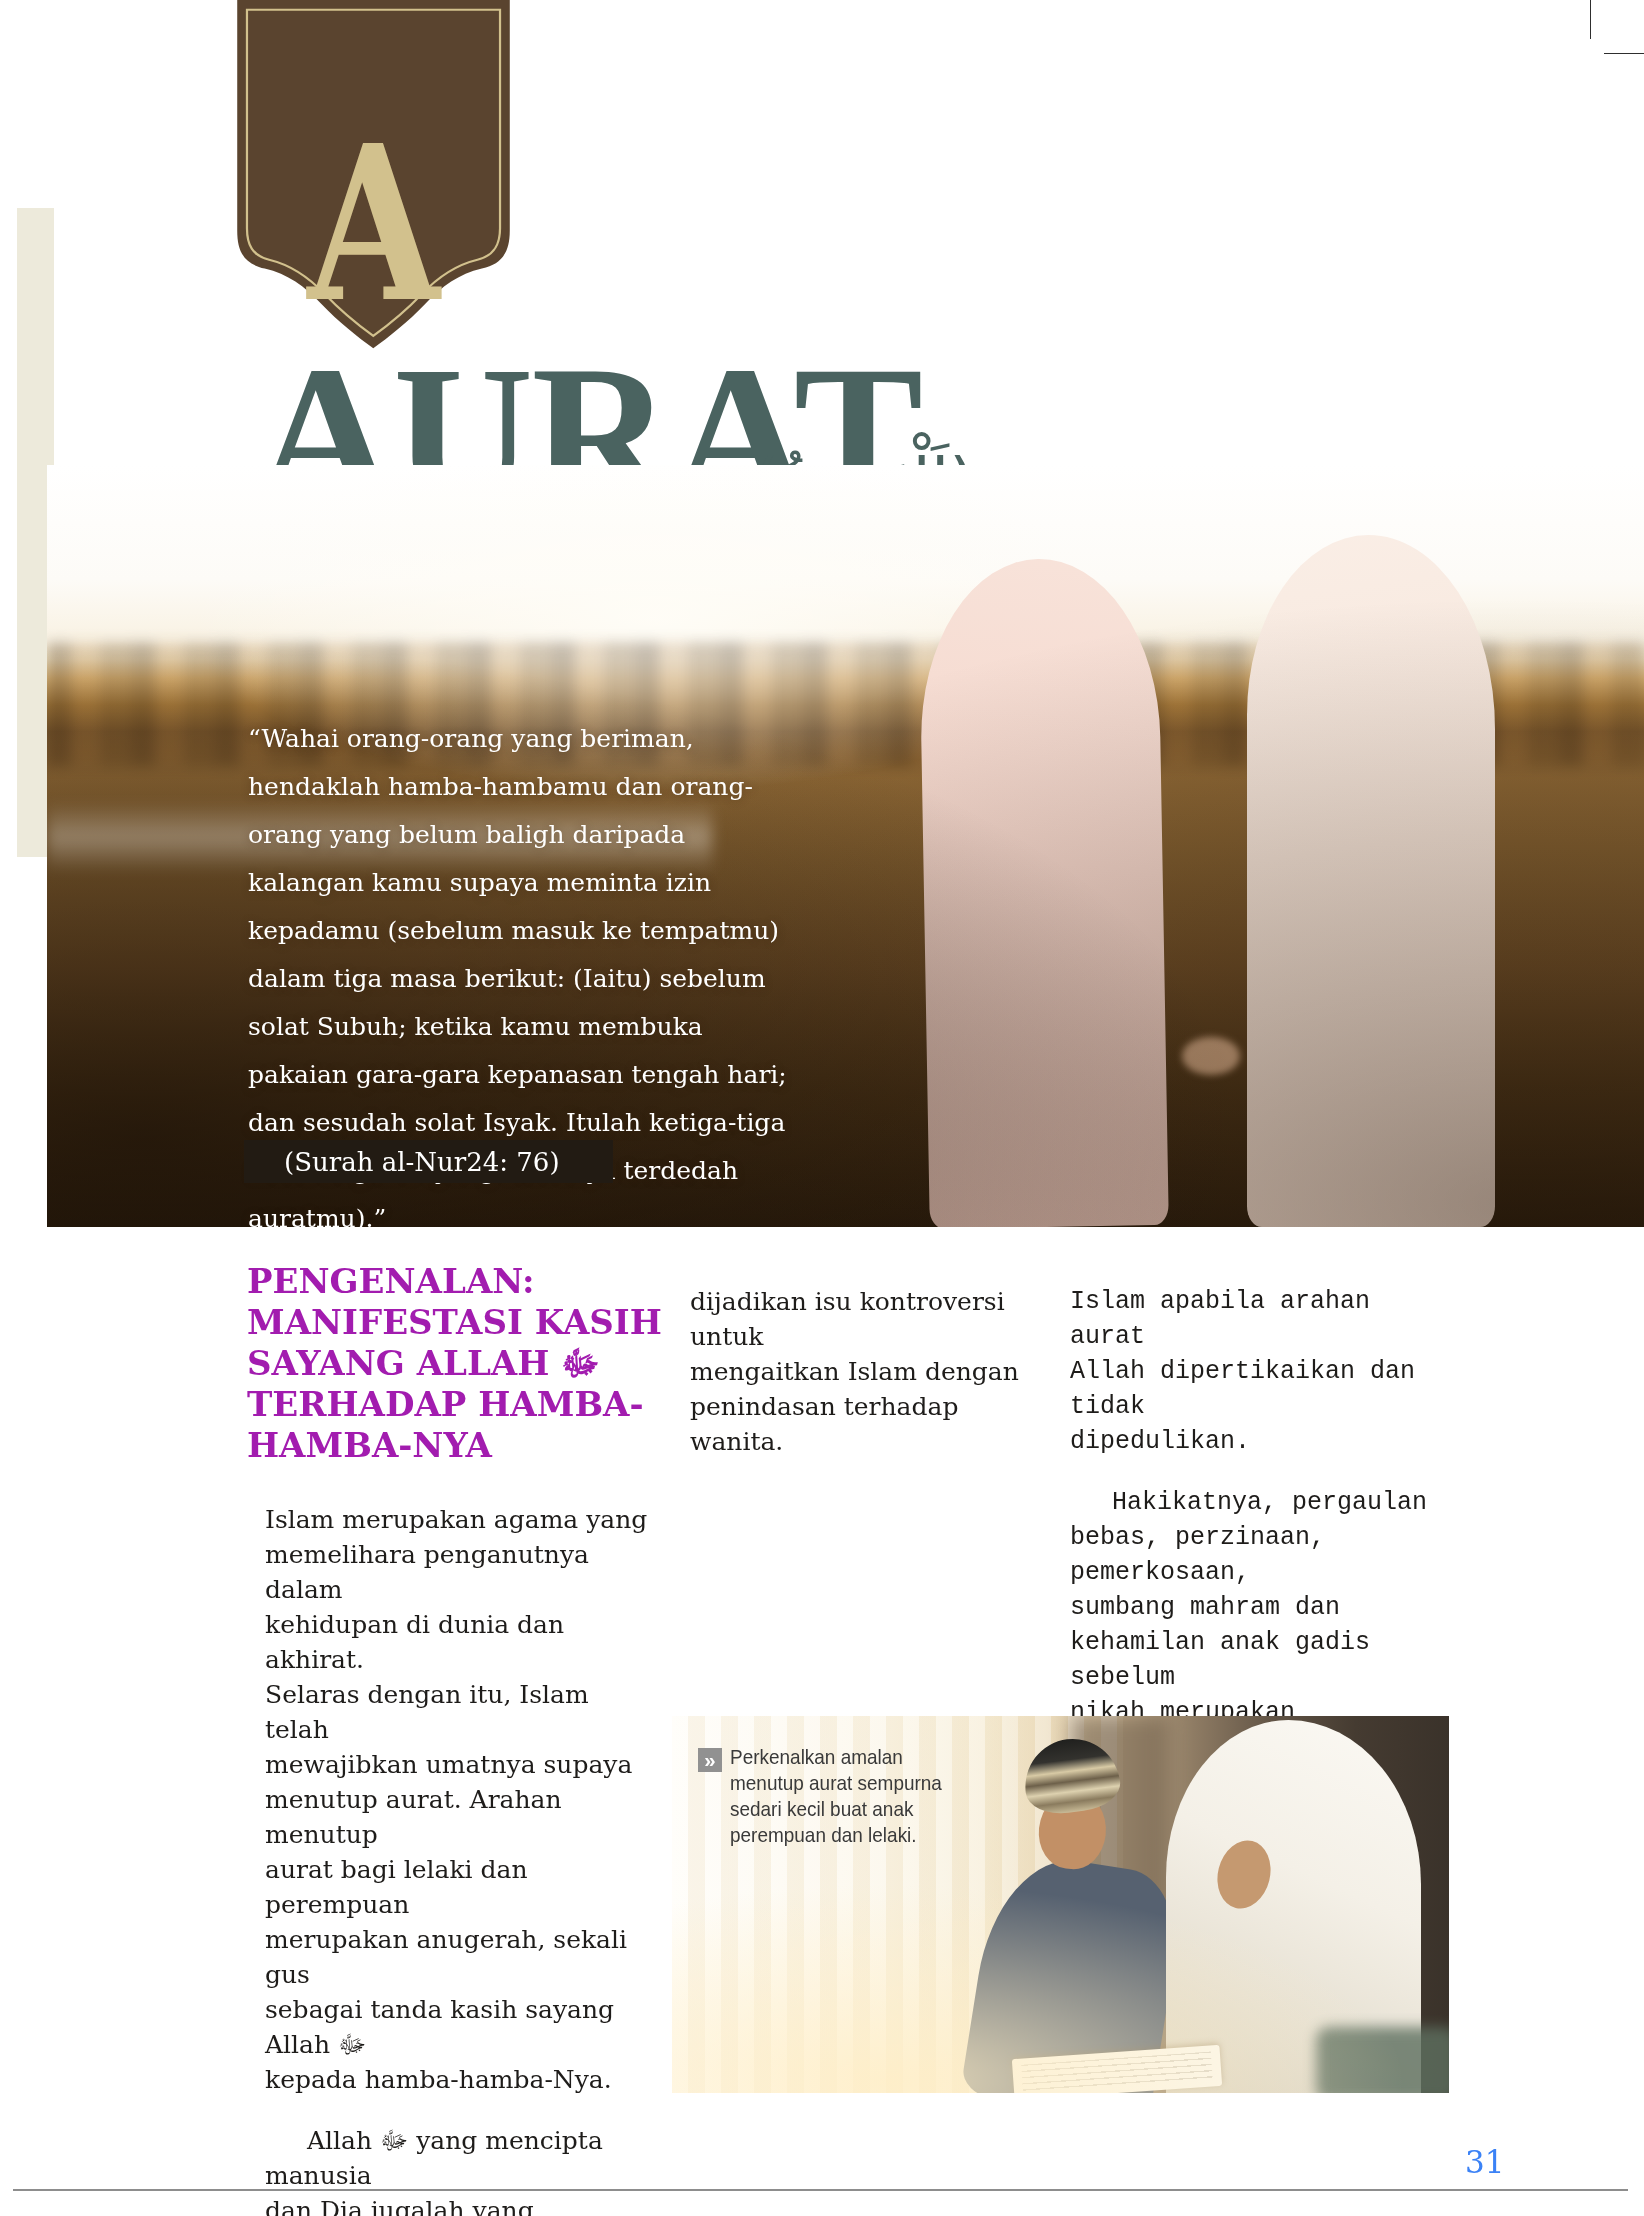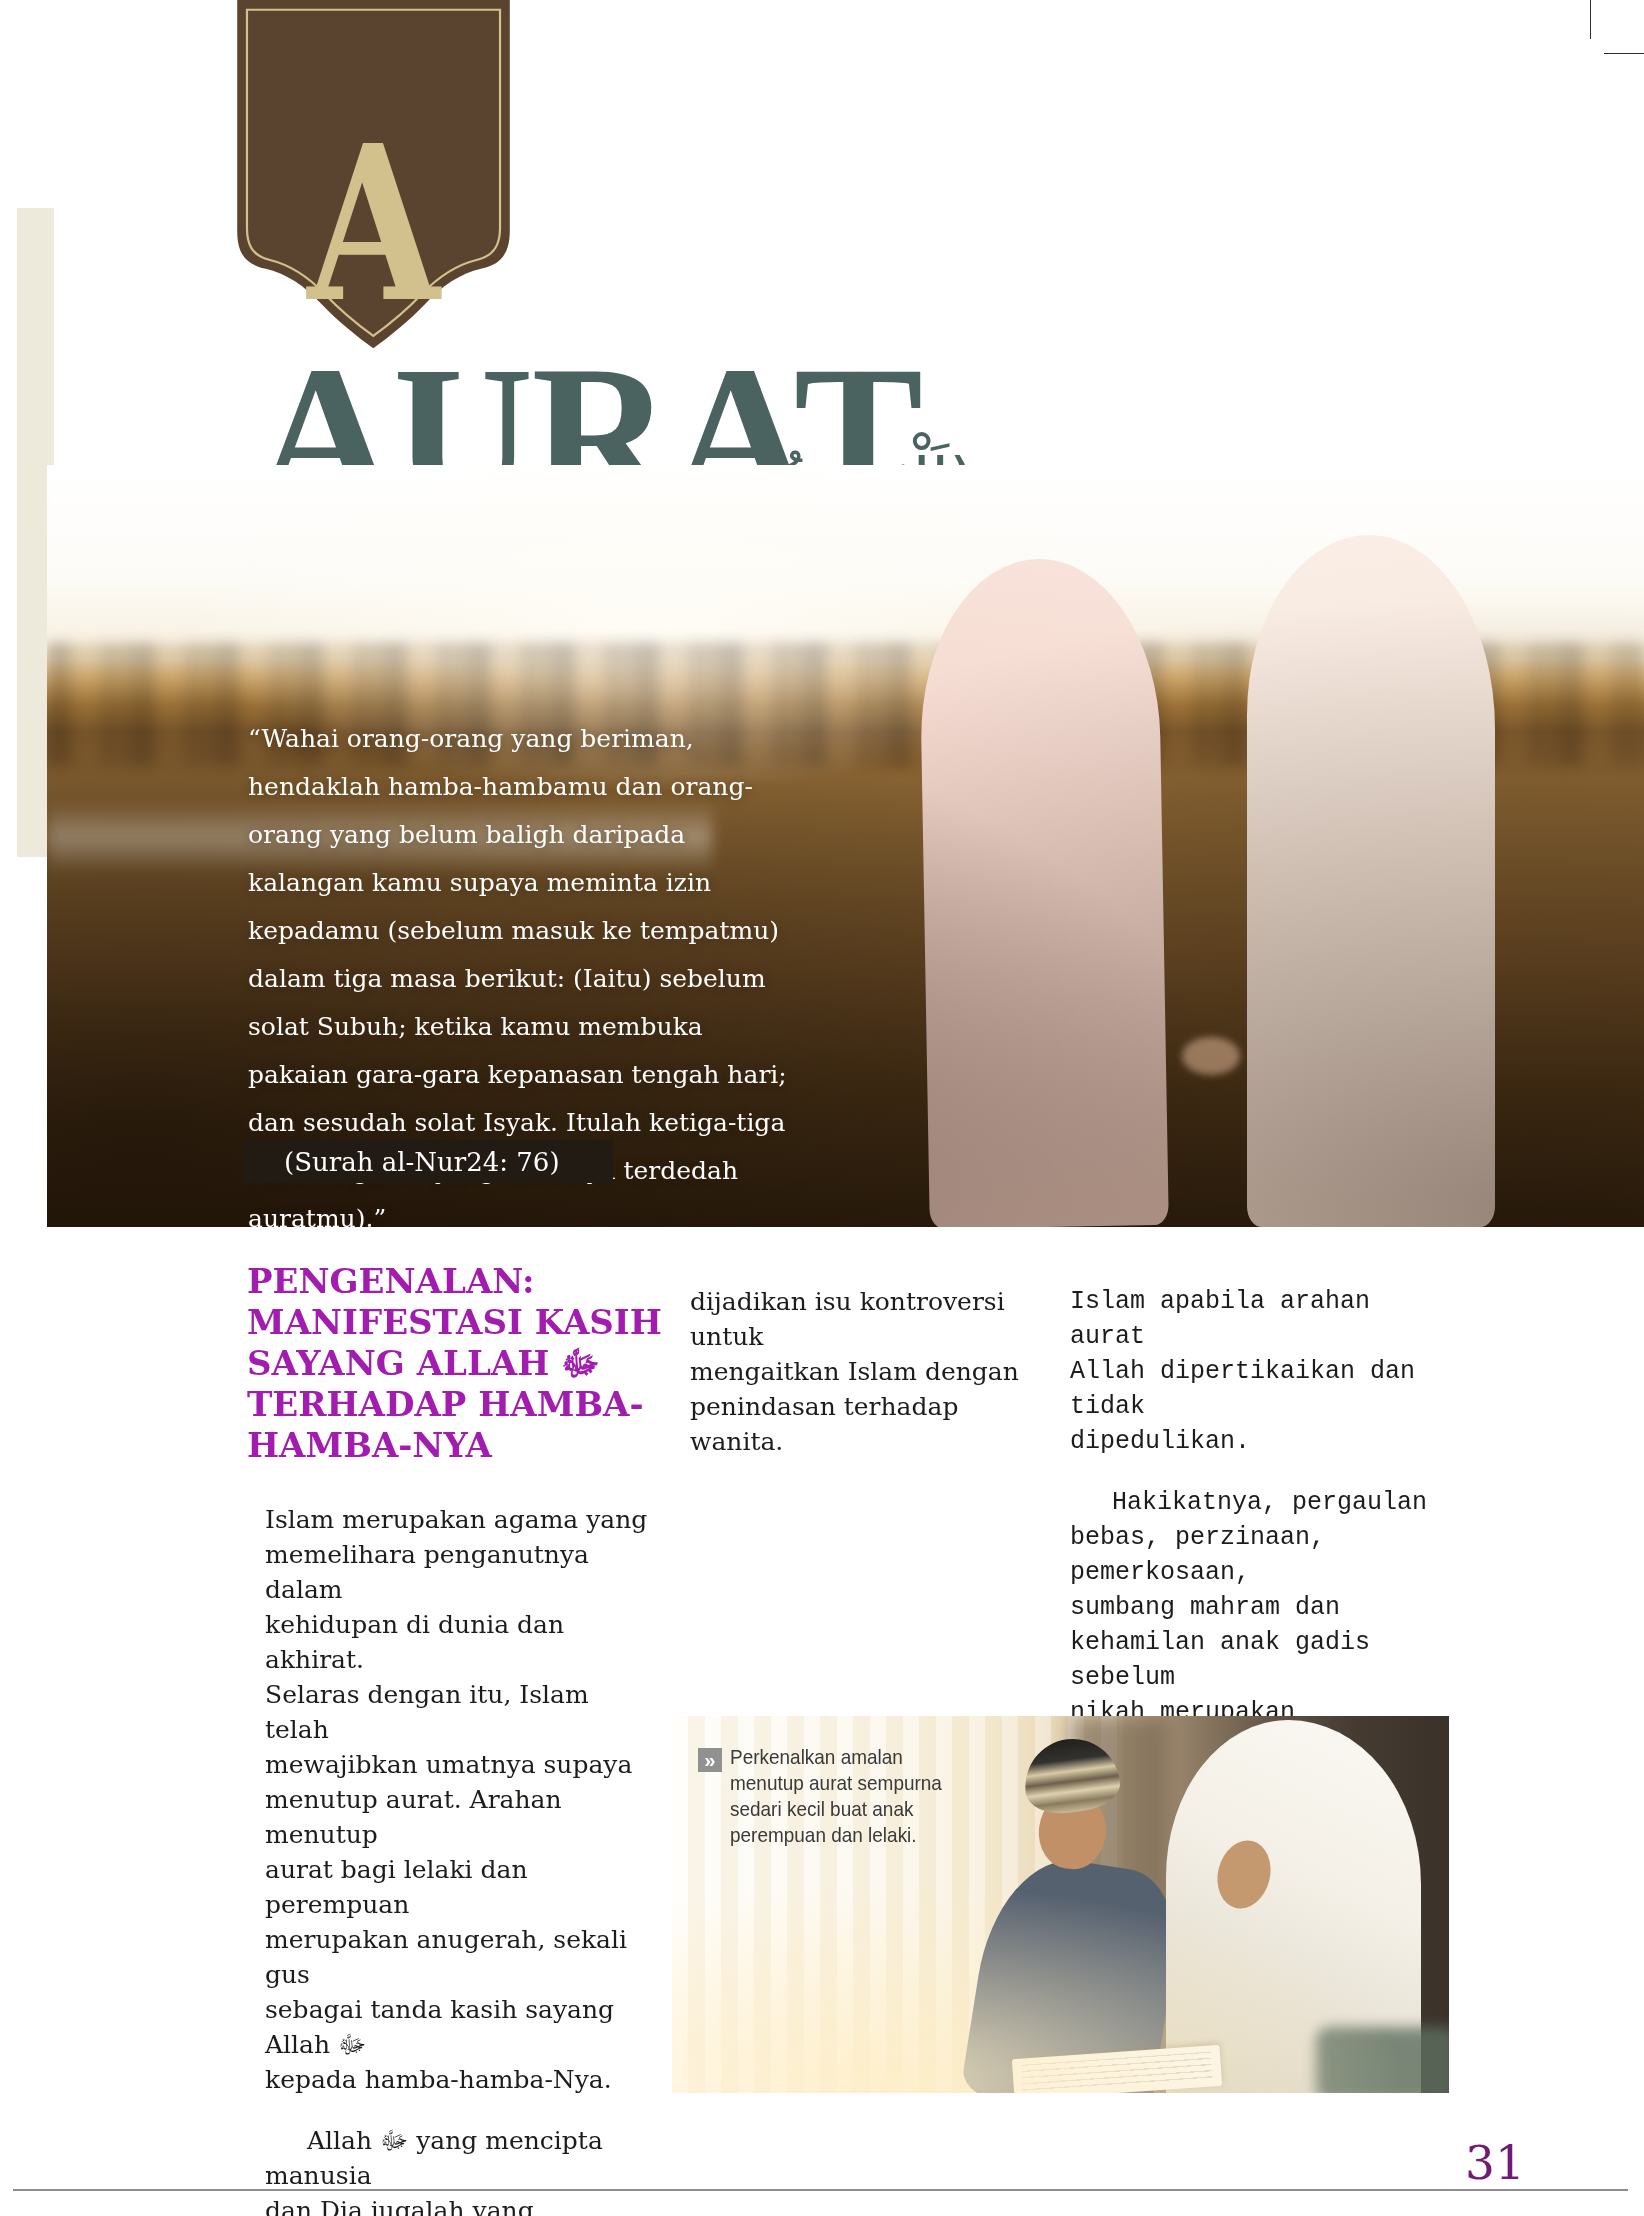--- a/index.html
+++ b/index.html
@@ -96,21 +96,21 @@
 
   
   .caption{position:absolute;left:26px;top:27.5px;display:flex;align-items:flex-start;}
   .chevron-box{width:24px;height:24px;background:#919191;color:#ffffff;flex:none;
     display:flex;align-items:center;justify-content:center;margin:4.4px 8px 0 0;
     font-family:"Liberation Sans",sans-serif;font-size:20.4px;line-height:1;font-weight:bold;}
   .caption-text{color:#3a3a3a;font-family:"Liberation Sans",sans-serif;font-size:20.4px;line-height:26px;
     transform:scaleX(.93);transform-origin:left top;white-space:nowrap;}
 
   
-  .page-number{position:absolute;left:1465px;top:2145px;color:#701a75;font-size:47px;line-height:35px;}
+  .page-number{position:absolute;left:1465px;top:2145px;color:#3b82f6;font-size:31px;line-height:35px;}
   .footer-rule{position:absolute;left:13.3px;top:2189px;width:1615px;height:1.8px;background:#8d8d8d;}
   .mark{position:absolute;background:#2e2e2e;}
   .mark.tr-v{left:1590px;top:0;width:1.3px;height:39px;}
   .mark.tr-h{left:1604px;top:53px;width:40px;height:1.3px;}
 </style>
 </head>
 <body>
 
 <div id="page">
 

